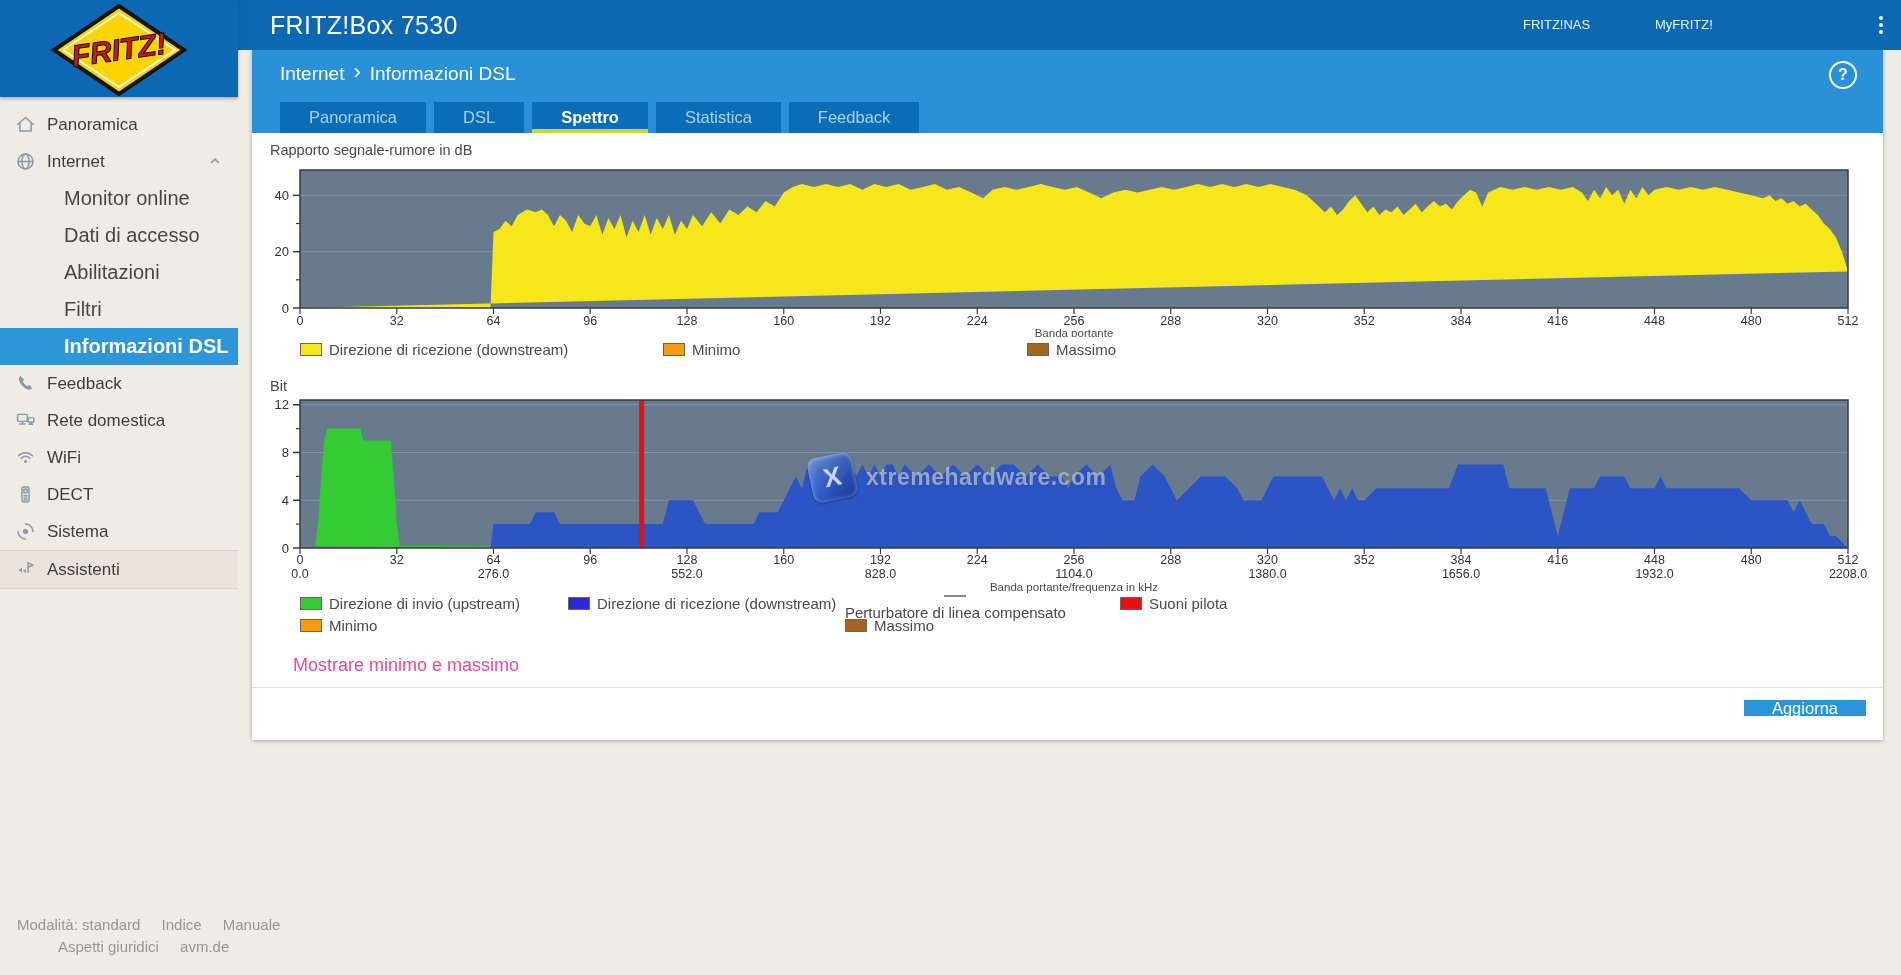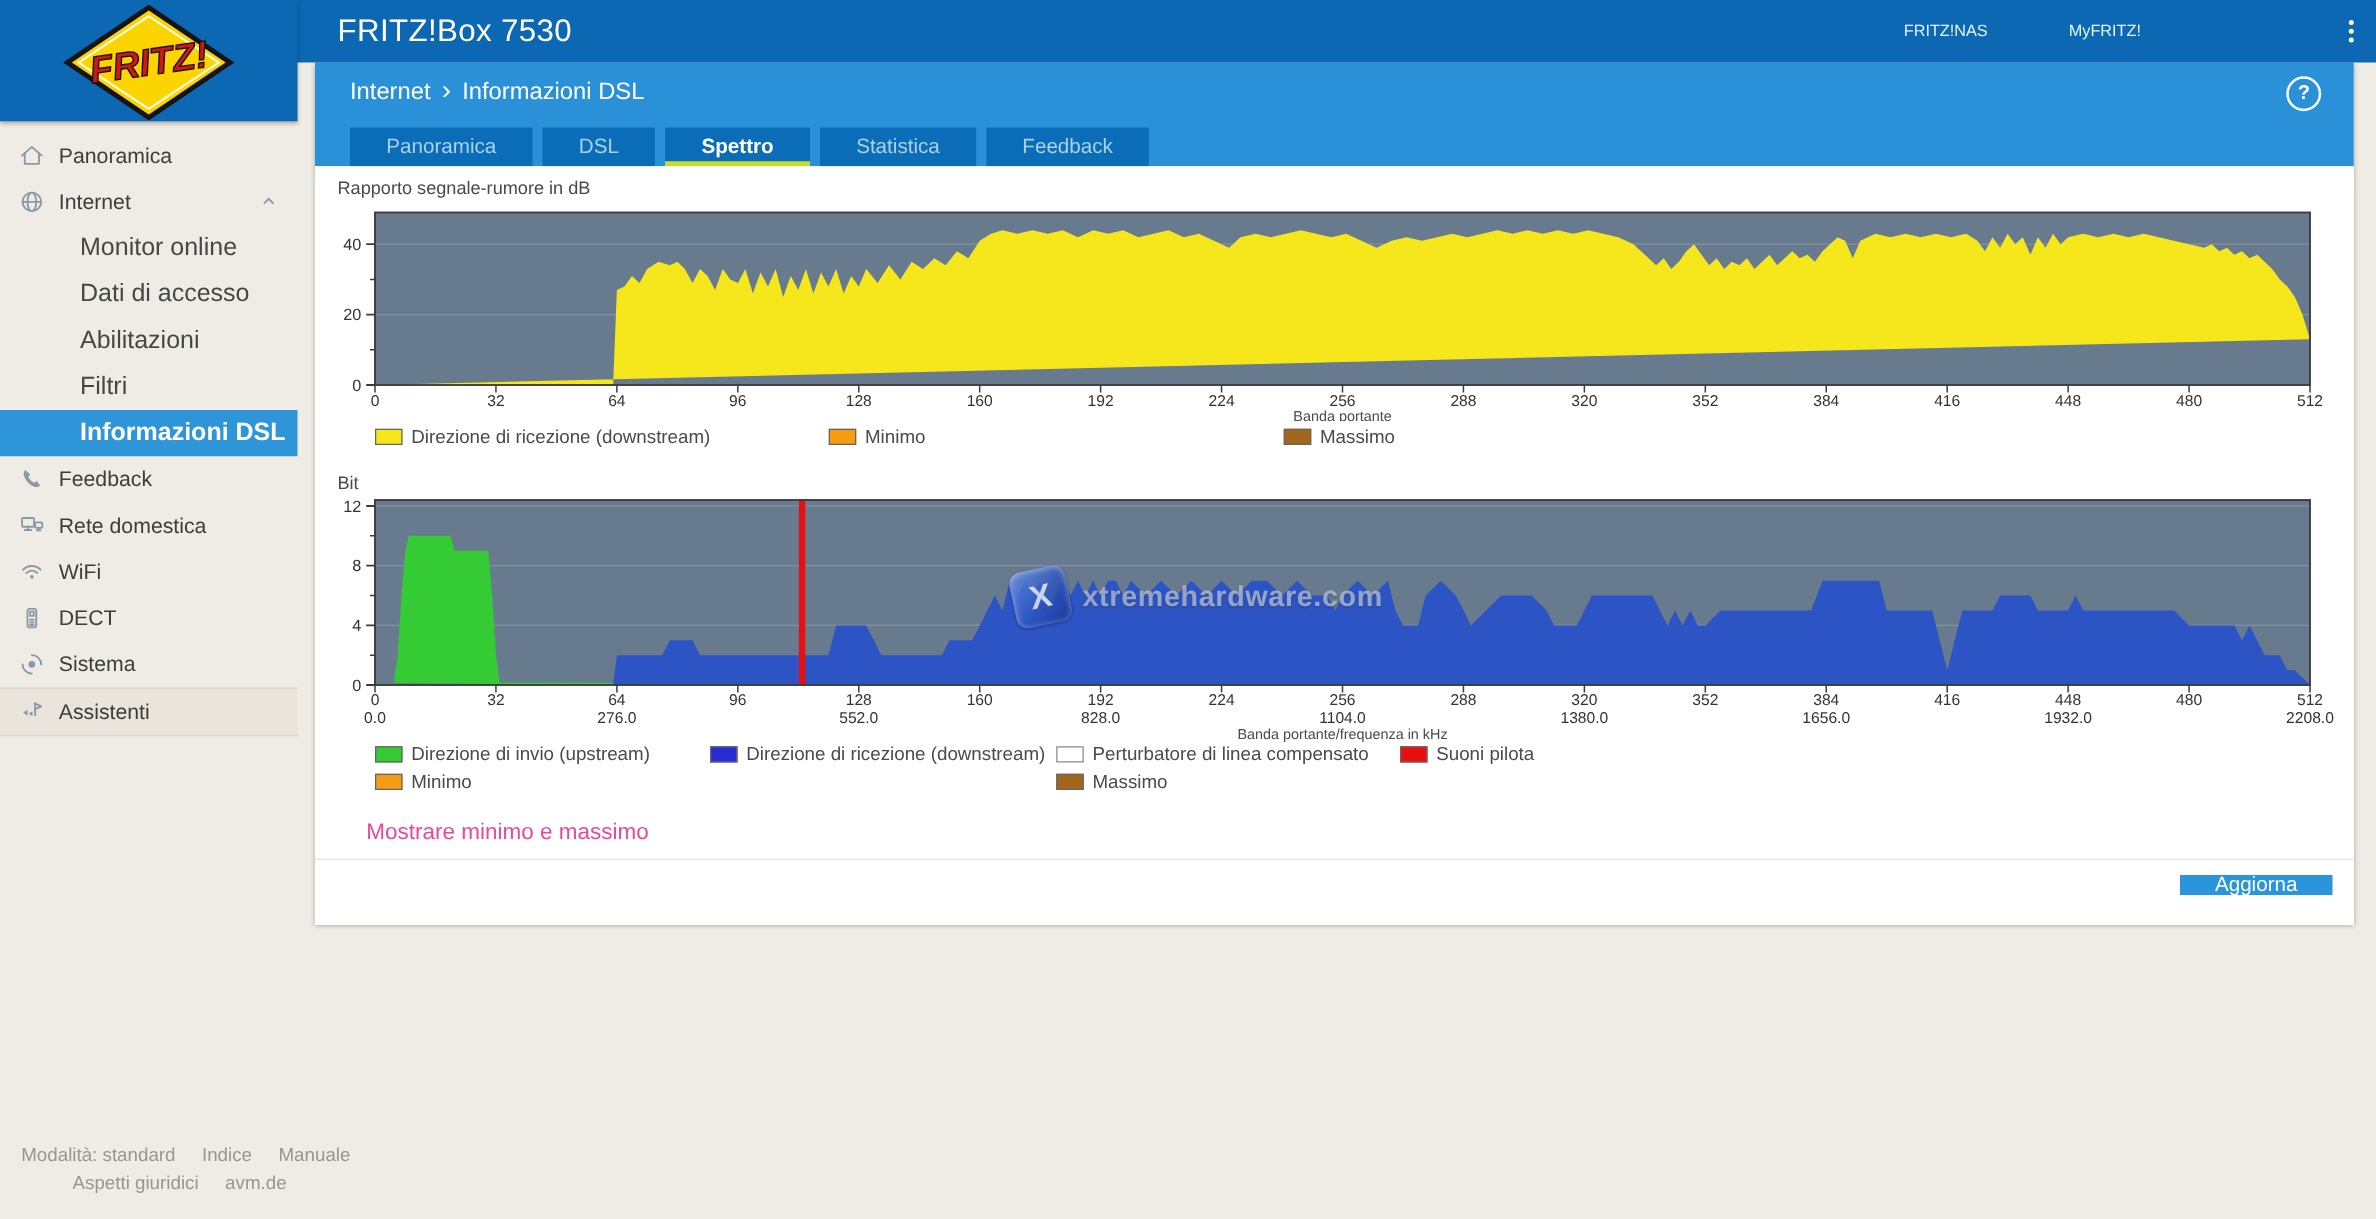--- a/index.html
+++ b/index.html
@@ -333,21 +333,21 @@
         </svg>
       <div class="legend2" id="legend2">
           <div class="litem" style="left: 48px; top: 0px;">
             <span class="sw" style="background:#35cb35;border-color:#666"></span>
             <span>Direzione di invio (upstream)</span>
           </div>
           <div class="litem" style="left: 316px; top: 0px;">
             <span class="sw" style="background:#2b2bd6;border-color:#666"></span>
             <span>Direzione di ricezione (downstream)</span>
           </div>
-          <div class="litem" style="left: 593px; top: 0px;">
+          <div class="litem" style="left: 593px; top: 0px; flex-direction: column;">
             <span class="sw" style="background:#ffffff;border-color:#888"></span>
             <span>Perturbatore di linea compensato</span>
           </div>
           <div class="litem" style="left: 868px; top: 0px;">
             <span class="sw" style="background:#e90f0f;border-color:#666"></span>
             <span>Suoni pilota</span>
           </div>
           <div class="litem" style="left: 48px; top: 22px;">
             <span class="sw" style="background:#f59c12;border-color:#666"></span>
             <span>Minimo</span>

